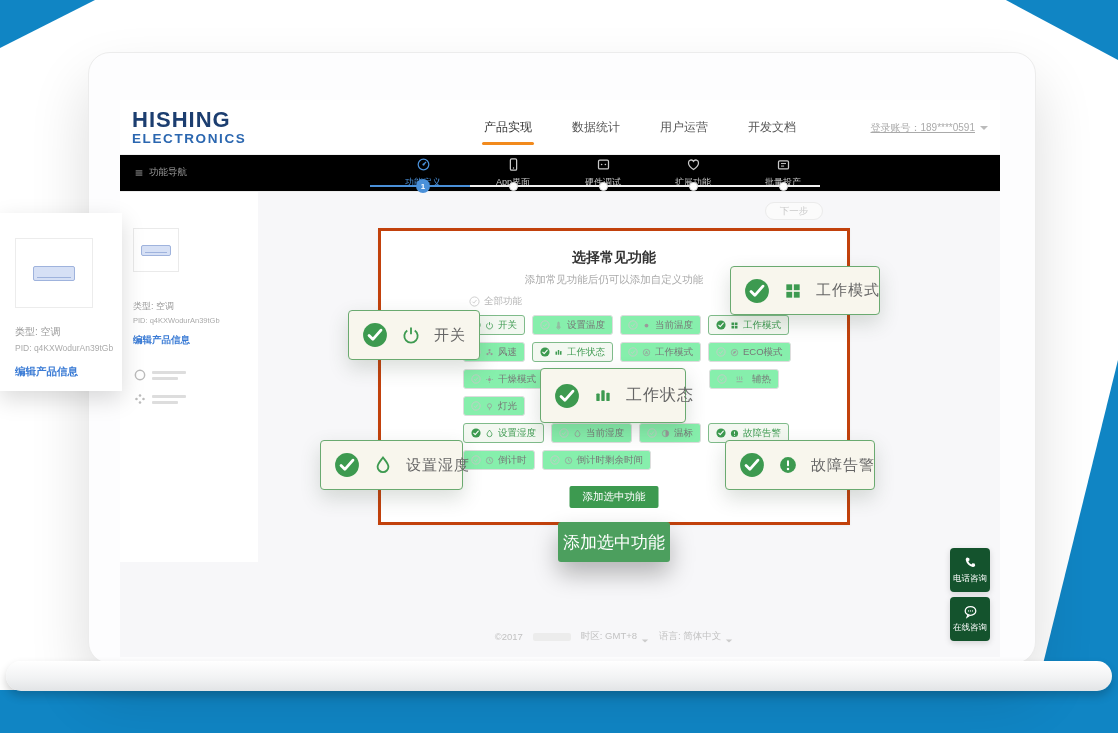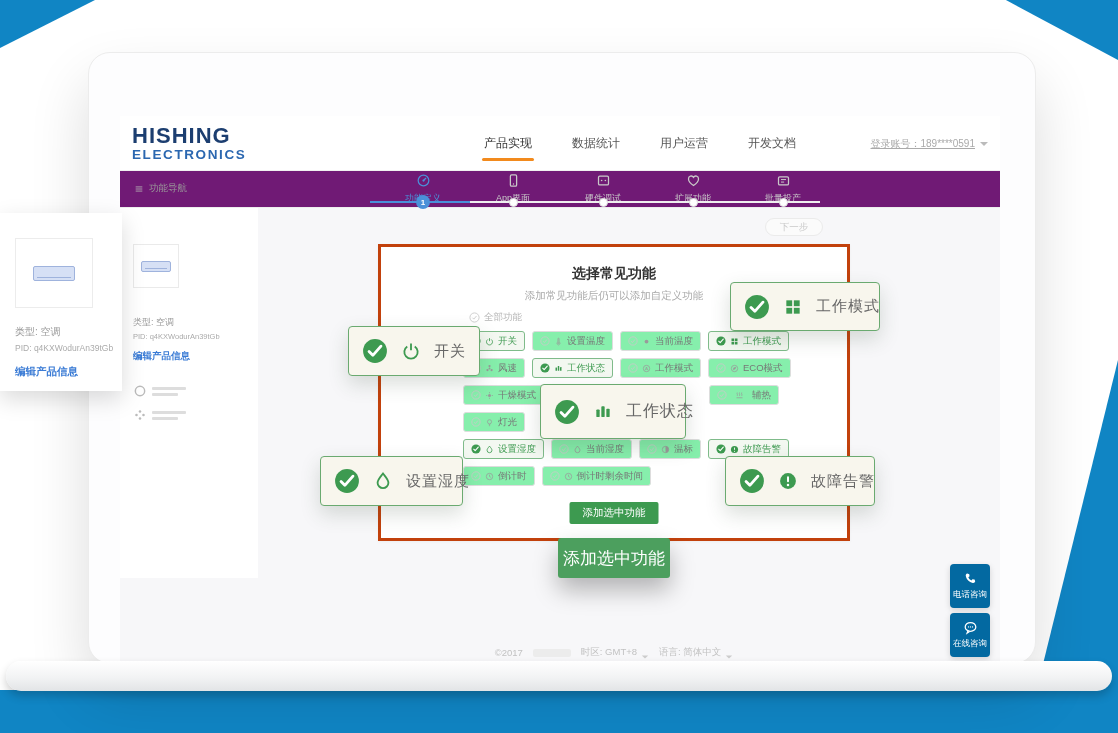--- a/index.html
+++ b/index.html
@@ -14,36 +14,36 @@
   .bg-right { right:0; top:360px; width:92px; height:373px; clip-path:polygon(100% 0,100% 100%,0 100%); }
   .bg-bottom { left:0; right:0; bottom:0; height:43px; }
 
   
   .laptop-bezel { position:absolute; left:88px; top:52px; width:948px; height:612px; background:#fdfdfe;
     border:1px solid #ececec; border-radius:22px; box-shadow:0 30px 60px rgba(0,0,0,.14); z-index:1; }
   .laptop-base { position:absolute; left:6px; top:661px; width:1106px; height:30px; border-radius:16px;
     background:linear-gradient(180deg,#ffffff 0%,#f2f3f4 55%,#e2e4e6 100%); box-shadow:0 5px 10px rgba(0,0,0,.2); z-index:3; }
 
   
-  .app { position:absolute; left:120px; top:100px; width:880px; height:557px; background:#fff; z-index:2; overflow:hidden;margin-top:16px; }
+  .app { position:absolute; left:120px; top:100px; width:880px; height:557px; background:#fff; z-index:2; overflow:hidden; }
 
   
   .header { position:absolute; left:0; top:0; right:0; height:55px; background:#fff; border-bottom:1px solid #f0f0f0; }
   .logo { position:absolute; left:12px; top:9px; line-height:1; }
   .logo .l1 { font-size:22px; font-weight:800; letter-spacing:1px; color:#1c3e70; }
   .logo .l2 { font-size:13.5px; font-weight:800; letter-spacing:1.6px; color:#2b67b0; margin-top:1px; }
   .top-nav { position:absolute; left:362px; top:0; height:55px; display:flex; align-items:center; gap:36px; }
   .nav-item { font-size:12px; color:#555; position:relative; cursor:pointer; padding:6px 2px; }
   .nav-item.active { color:#333; }
   .nav-item.active::after { content:""; position:absolute; left:0; right:0; bottom:-3px; height:3px; background:#f28a1d; border-radius:2px; }
   .account { position:absolute; right:12px; top:0; height:55px; display:flex; align-items:center; gap:5px; font-size:10px; color:#aaa;text-decoration:underline; }
   .caret { width:0; height:0; border-left:4px solid transparent; border-right:4px solid transparent; border-top:4px solid #bbb; display:inline-block; }
 
   
-  .stepsbar { position:absolute; left:0; top:55px; right:0; height:37px; background:#701a75; border-bottom:1px solid #ededed; }
+  .stepsbar { position:absolute; left:0; top:55px; right:0; height:37px; background:#000000; border-bottom:1px solid #ededed; }
   .nav-toggle { position:absolute; left:14px; top:11px; display:flex; align-items:center; gap:5px; font-size:9.5px; color:#9a9a9a; }
   .nav-toggle svg { width:10px; height:10px; color:#b5b5b5; }
   .steps { position:absolute; left:258px; top:2px; display:flex; }
   .step { width:90px; text-align:center; color:#c9c9c9; }
   .step .step-icon { width:15px; height:15px; display:inline-block; }
   .step .step-label { display:block; font-size:9px; margin-top:0px; }
   .step.active { color:#4a90d9; }
   .track { position:absolute; top:30px; height:2px; background:#efefef; }
   .track.t-gray { left:250px; width:450px; }
   .track.t-blue { left:250px; width:100px; background:#4a90d9; }
@@ -106,21 +106,21 @@
 
   
   .footer { position:absolute; left:258px; top:438px; width:472px; display:flex; justify-content:center; align-items:center; gap:10px;
     font-size:9.5px; color:#c2c2c2; }
   .blur-bar { width:38px; height:8px; background:#ececec; border-radius:2px; }
   .footer .caret { border-top-color:#ccc; transform:scale(.8); }
   .footer-item { display:flex; align-items:flex-end; gap:4px; cursor:pointer; }
 
   
   .supports { position:absolute; right:10px; top:356px; display:flex; flex-direction:column; gap:5px; z-index:26; }
-  .support-btn { width:40px; height:44px; background:#0369a1; border-radius:4px; color:#fff; display:flex; flex-direction:column;
+  .support-btn { width:40px; height:44px; background:#14532d; border-radius:4px; color:#fff; display:flex; flex-direction:column;
     align-items:center; justify-content:center; gap:3px; cursor:pointer; box-shadow:0 2px 6px rgba(0,0,0,.15); }
   .support-btn svg { width:15px; height:15px; }
   .support-btn span { font-size:8.5px; }
 
   
   .product-card { position:absolute; left:0; top:213px; width:122px; height:178px; background:#fff;
     box-shadow:0 8px 22px rgba(0,0,0,.15); z-index:5; }
   .product-card .thumb-box { left:15px; top:25px; width:78px; height:70px; border:1px solid #ececec; }
   .product-card .ac-body { width:42px; height:15px; }
   .pc-type { position:absolute; left:15px; top:112px; font-size:10px; color:#9a9a9a; }

